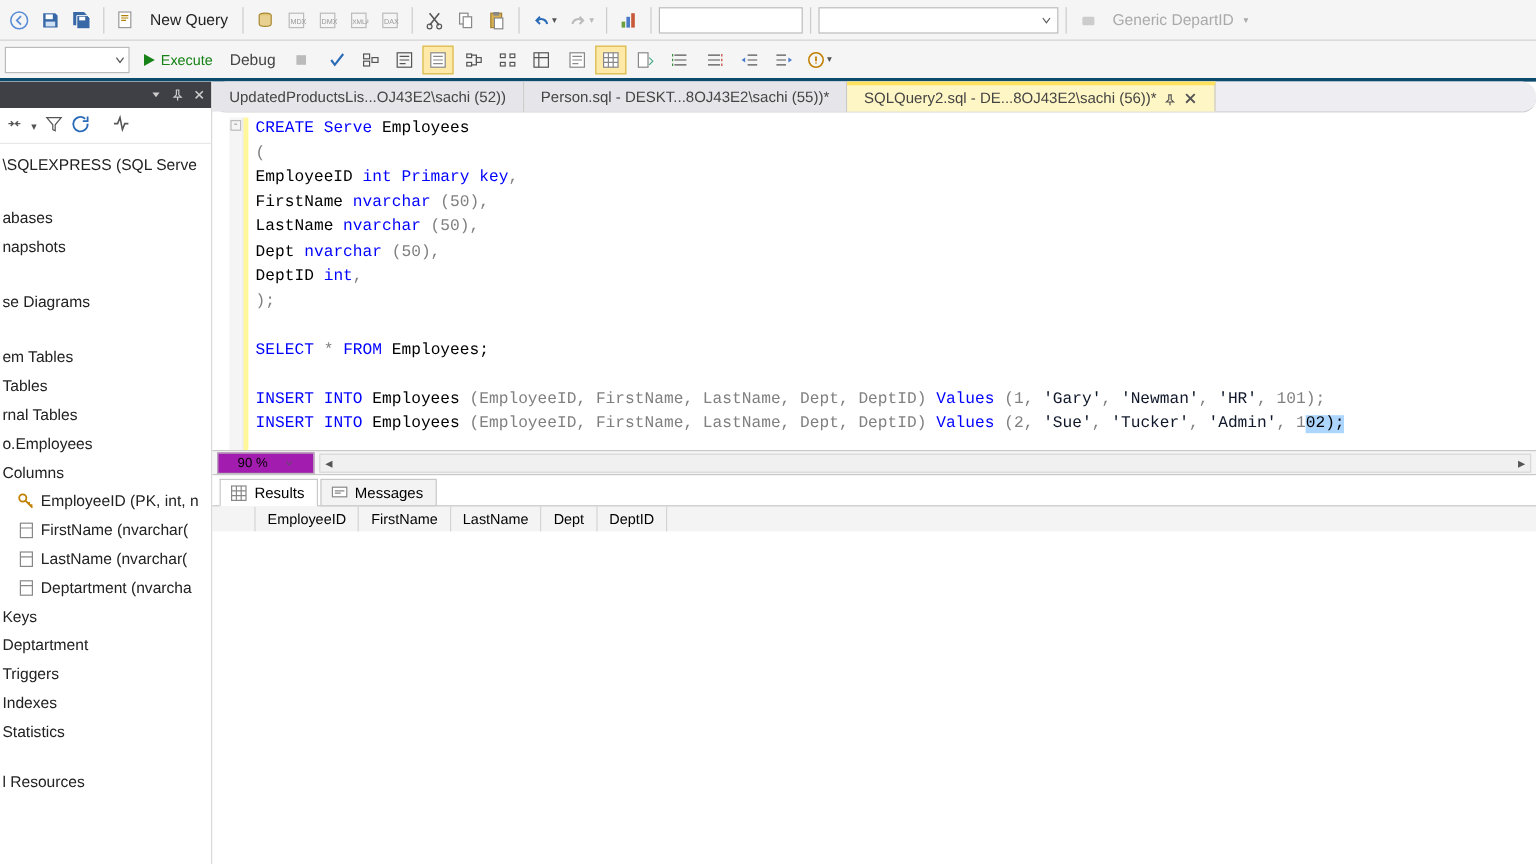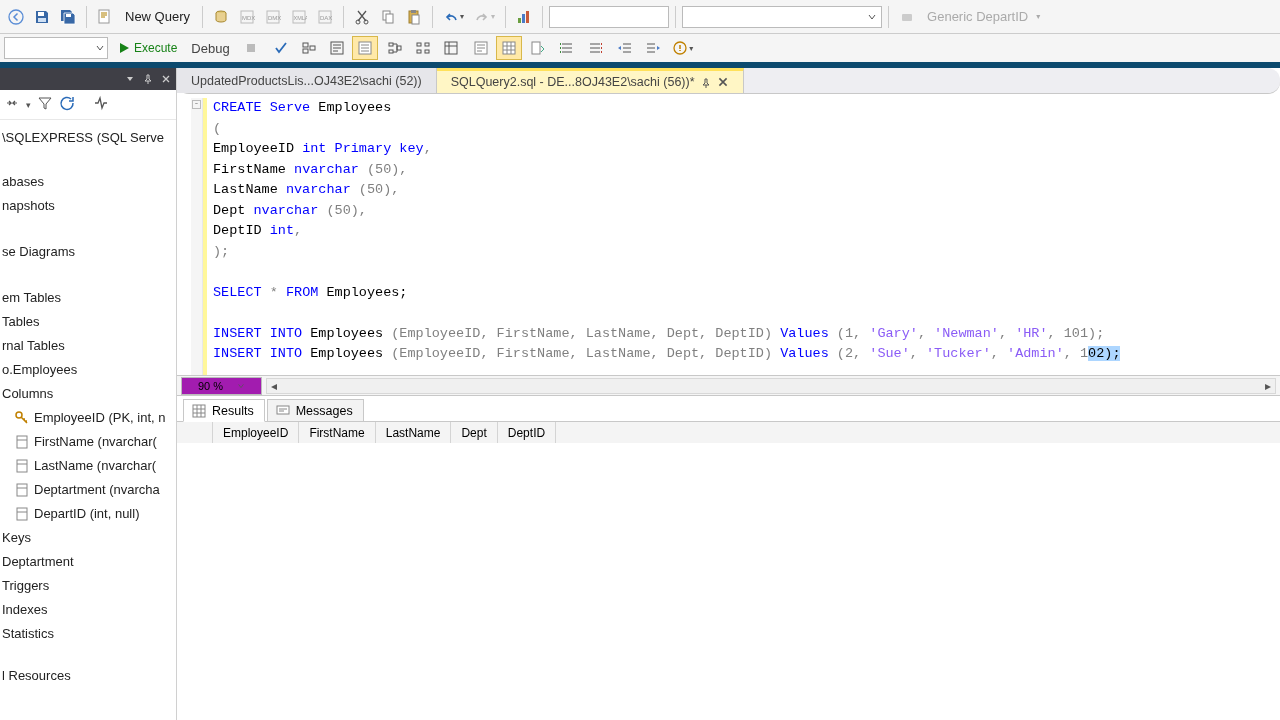--- a/index.html
+++ b/index.html
@@ -5,21 +5,21 @@
   * { box-sizing: border-box; margin: 0; padding: 0; }
   body { font-family: "Segoe UI", Tahoma, sans-serif; font-size: 12px; background: #fff; overflow: hidden; width: 1280px; height: 720px; }
   .toolbar { display: flex; align-items: center; height: 34px; border-bottom: 1px solid #ccc; background: #f5f5f5; padding: 0 4px; gap: 2px; }
   .toolbar .sep { width: 1px; height: 22px; background: #ccc; margin: 0 4px; }
   .tb-btn { display: inline-flex; align-items: center; justify-content: center; height: 24px; min-width: 24px; padding: 0 4px; color: #333; cursor: pointer; }
   .tb-btn svg { width: 16px; height: 16px; }
   .tb-text { font-size: 13px; color: #222; padding: 0 6px; }
   .tb-combo { height: 22px; border: 1px solid #bbb; background: #fff; min-width: 120px; display: inline-flex; align-items: center; padding: 0 4px; color: #666; }
   .tb-combo.wide { min-width: 200px; }
   .disabled { color: #aaa; }
-  .toolbar2 { display: flex; align-items: center; height: 34px; border-bottom: 6px solid #0c4a6e; background: #f5f5f5; padding: 0 4px; gap: 2px; }
+  .toolbar2 { display: flex; align-items: center; height: 34px; border-bottom: 3px solid #0c4a6e; background: #f5f5f5; padding: 0 4px; gap: 2px; }
   .tb-square { width: 26px; height: 24px; display: inline-flex; align-items: center; justify-content: center; cursor: pointer; border: 1px solid transparent; }
   .tb-square.active { background: #ffe9a8; border: 1px solid #d8b84a; }
   .tb-square svg { width: 16px; height: 16px; }
   .exec { color: #178217; font-weight: 500; display: inline-flex; align-items: center; gap: 4px; padding: 0 6px; cursor: pointer; }
   .exec svg { width: 12px; height: 12px; }
   .main { display: flex; height: calc(100% - 68px); }
   .sidebar { width: 177px; background: #fff; border-right: 1px solid #d0d0d0; overflow: hidden; display: flex; flex-direction: column; }
   .sb-header { height: 22px; background: #3f3f46; display: flex; align-items: center; justify-content: flex-end; padding: 0 2px; gap: 2px; }
   .sb-header .ico { width: 16px; height: 16px; display: inline-flex; align-items: center; justify-content: center; color: #ccc; cursor: pointer; }
   .sb-header .ico svg { width: 10px; height: 10px; }
@@ -37,21 +37,21 @@
   .tab.active { background: #fff6c5; border-top: 3px solid #ffe15a; padding-top: 0; }
   .tab .close { width: 12px; height: 12px; color: #555; }
   .tab .pin { width: 10px; height: 10px; color: #555; }
   .editor { flex: 1; display: flex; overflow: hidden; background: #fff; font-family: Consolas, "Courier New", monospace; font-size: 13.5px; line-height: 20.5px; padding: 4px 0 0 14px; position: relative; }
   .outline-bar { width: 12px; background: #f5f5f5; border-right: 1px solid #e8e8e8; display: flex; flex-direction: column; align-items: center; padding-top: 2px; }
   .outline-bar .om { font-size: 9px; color: #888; border: 1px solid #bbb; width: 9px; height: 9px; line-height: 7px; text-align: center; margin-bottom: 2px; cursor: pointer; }
   .gutter { width: 4px; background: #fff79a; margin-right: 6px; }
   .code { white-space: pre; color: #000; }
   .kw { color: #0000ff; }
   .ty { color: #0000ff; }
-  .str { color: #8b5cf6; }
+  .str { color: #0f172a; }
   .op { color: #808080; }
   .star { color: #808080; }
   .sel-hl { background: #add6ff; }
   .zoom-bar { height: 20px; border-top: 1px solid #c8c8c8; display: flex; align-items: center; background: #f5f5f5; padding: 0 4px; gap: 4px; }
   .zoom-combo { border: 1px solid #bbb; background: #a21caf; height: 18px; font-size: 11px; padding: 0 16px; display: inline-flex; align-items: center; gap: 14px; }
   .zoom-bar .scroll { flex: 1; height: 16px; background: #f0f0f0; border: 1px solid #d8d8d8; display: flex; align-items: center; }
   .zoom-bar .scroll .ar { width: 14px; height: 14px; display: inline-flex; align-items: center; justify-content: center; color: #555; }
   .results-hdr { height: 26px; border-top: 1px solid #c8c8c8; display: flex; align-items: flex-end; background: #fff; padding-left: 6px; gap: 2px; }
   .rtab { display: flex; align-items: center; gap: 6px; padding: 4px 10px 3px 8px; border: 1px solid #c8c8c8; background: #fff; font-size: 12.5px; cursor: pointer; position: relative; top: 1px; }
   .rtab.active { border-bottom: 1px solid #fff; }
@@ -383,41 +383,37 @@
             </svg></span>
           <span>LastName (nvarchar(</span>
         </div>
       <div class="l1">
           <span class="ico col-icon"><svg viewBox="0 0 16 16">
               <rect x="3" y="2" width="10" height="12" fill="#fff" stroke="#888"></rect>
               <path d="M3 6h10" stroke="#888"></path>
             </svg></span>
           <span>Deptartment (nvarcha</span>
         </div>
-      <div class="l1">
-          <span class="ico col-icon"><svg viewBox="0 0 16 16">
-              <rect x="3" y="2" width="10" height="12" fill="#fff" stroke="#888"></rect>
-              <path d="M3 6h10" stroke="#888"></path>
-            </svg></span>
-          <span>DepartID (int, null)</span>
-        </div>
       <div class="node">Keys</div>
       <div class="node">Deptartment</div>
       <div class="node">Triggers</div>
       <div class="node">Indexes</div>
       <div class="node">Statistics</div>
       <div style="height:18px"></div>
       <div class="node">l Resources</div>
     </div>
   </div>
 
   <div class="content">
     <div class="tabs">
       <div class="tab">
           <span>UpdatedProductsLis...OJ43E2\sachi (52))</span>
+        </div>
+      <div class="tab">
+          <span>Person.sql - DESKT...8OJ43E2\sachi (55))*</span>
         </div>
       <div class="tab active">
         <span>SQLQuery2.sql - DE...8OJ43E2\sachi (56))*</span>
         <span class="pin"><svg viewBox="0 0 10 10">
               <path d="M4 1h2v4l2 2H2l2-2z M5 7v3" stroke="#555" fill="none"></path>
             </svg></span>
         <span class="close"><svg viewBox="0 0 10 10">
               <path d="M2 2l6 6M8 2L2 8" stroke="#555" stroke-width="1.3"></path>
             </svg></span>
       </div>

